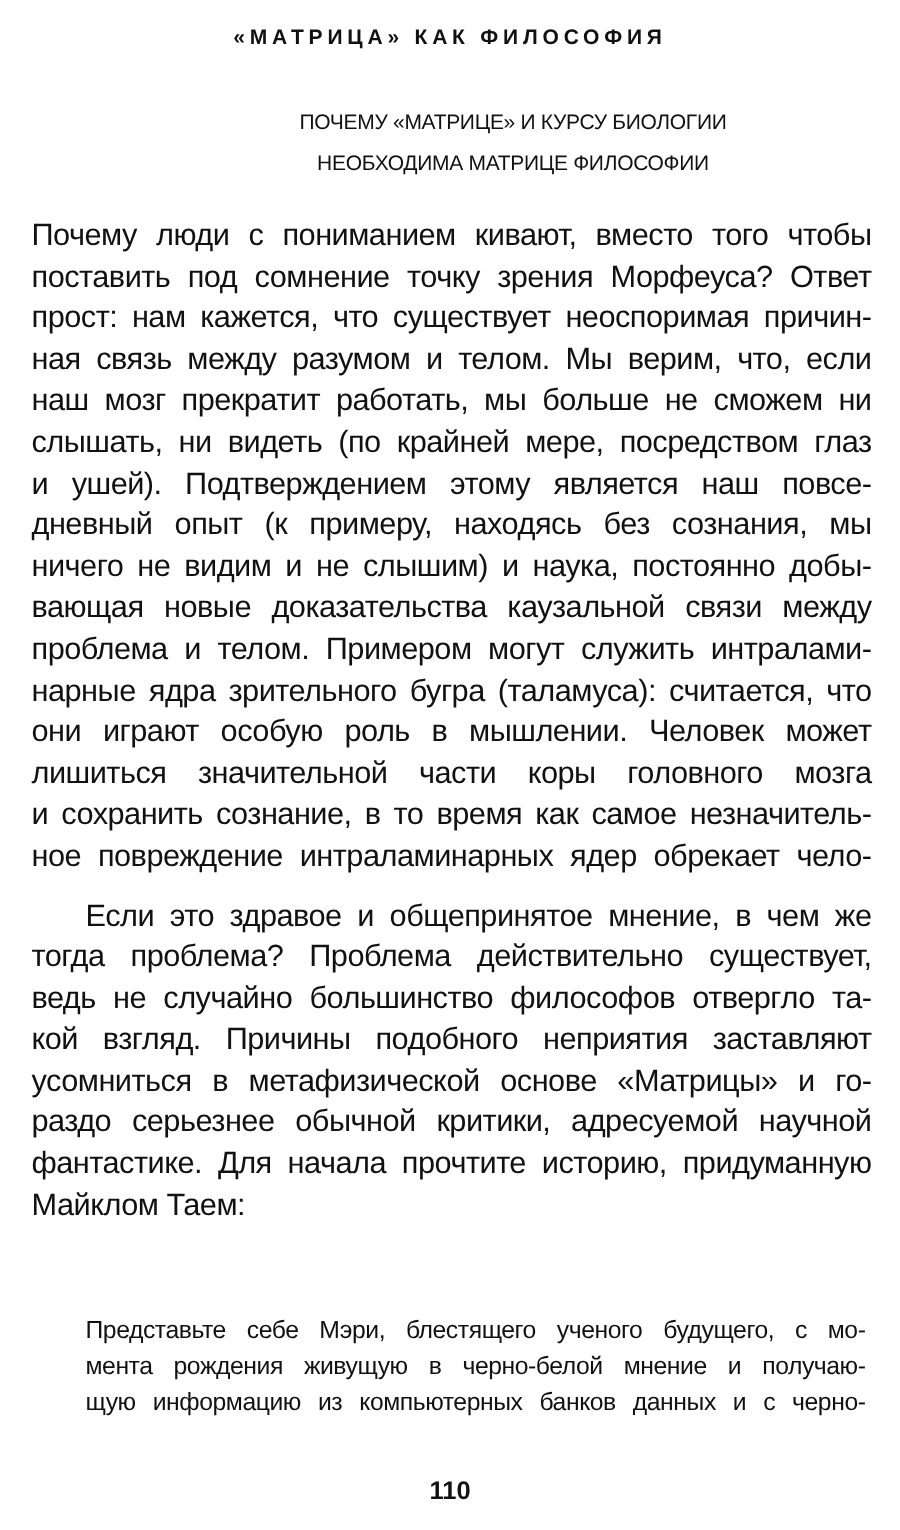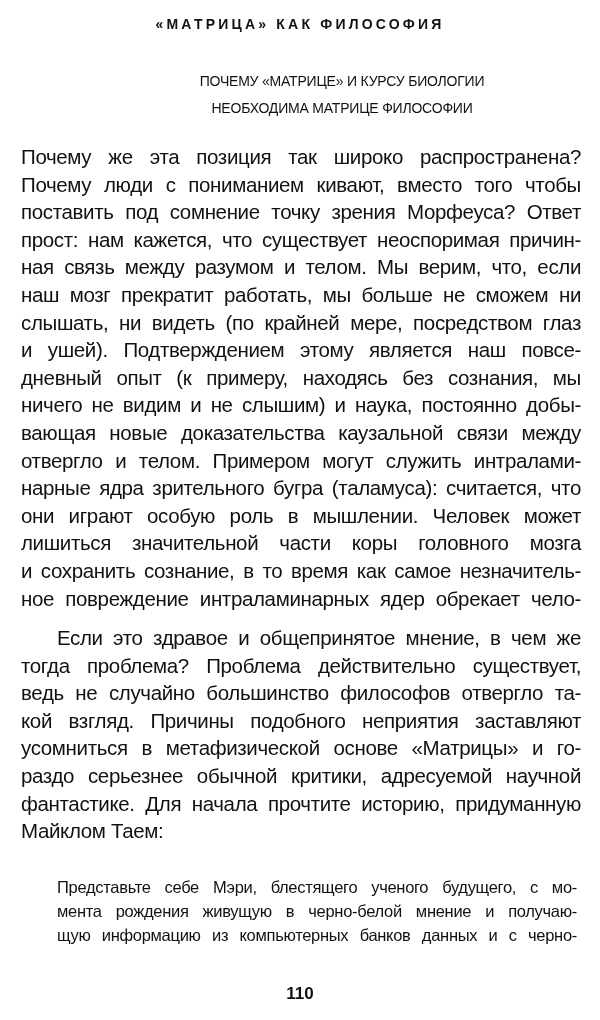--- a/index.html
+++ b/index.html
@@ -82,32 +82,31 @@
 
 <div class="running-head">«МАТРИЦА» КАК ФИЛОСОФИЯ</div>
 
 <div class="section-heading">
   <div>ПОЧЕМУ «МАТРИЦЕ» И КУРСУ БИОЛОГИИ</div>
   <div>НЕОБХОДИМА МАТРИЦЕ ФИЛОСОФИИ</div>
 </div>
 
 <div class="body-text">
   <div>
-    <span class="line">Почему же эта позиция так широко распространена?</span>
     <span class="line">Почему люди с пониманием кивают, вместо того чтобы</span>
     <span class="line">поставить под сомнение точку зрения Морфеуса? Ответ</span>
     <span class="line">прост: нам кажется, что существует неоспоримая причин-</span>
     <span class="line">ная связь между разумом и телом. Мы верим, что, если</span>
     <span class="line">наш мозг прекратит работать, мы больше не сможем ни</span>
     <span class="line">слышать, ни видеть (по крайней мере, посредством глаз</span>
     <span class="line">и ушей). Подтверждением этому является наш повсе-</span>
     <span class="line">дневный опыт (к примеру, находясь без сознания, мы</span>
     <span class="line">ничего не видим и не слышим) и наука, постоянно добы-</span>
     <span class="line">вающая новые доказательства каузальной связи между</span>
-    <span class="line">отвергло и телом. Примером могут служить интралами-</span>
+    <span class="line">проблема и телом. Примером могут служить интралами-</span>
     <span class="line">нарные ядра зрительного бугра (таламуса): считается, что</span>
     <span class="line">они играют особую роль в мышлении. Человек может</span>
     <span class="line">лишиться значительной части коры головного мозга</span>
     <span class="line">и сохранить сознание, в то время как самое незначитель-</span>
     <span class="line">ное повреждение интраламинарных ядер обрекает чело-</span>
   </div>
   <div>
     <span class="line indent">Если это здравое и общепринятое мнение, в чем же</span>
     <span class="line">тогда проблема? Проблема действительно существует,</span>
     <span class="line">ведь не случайно большинство философов отвергло та-</span>

